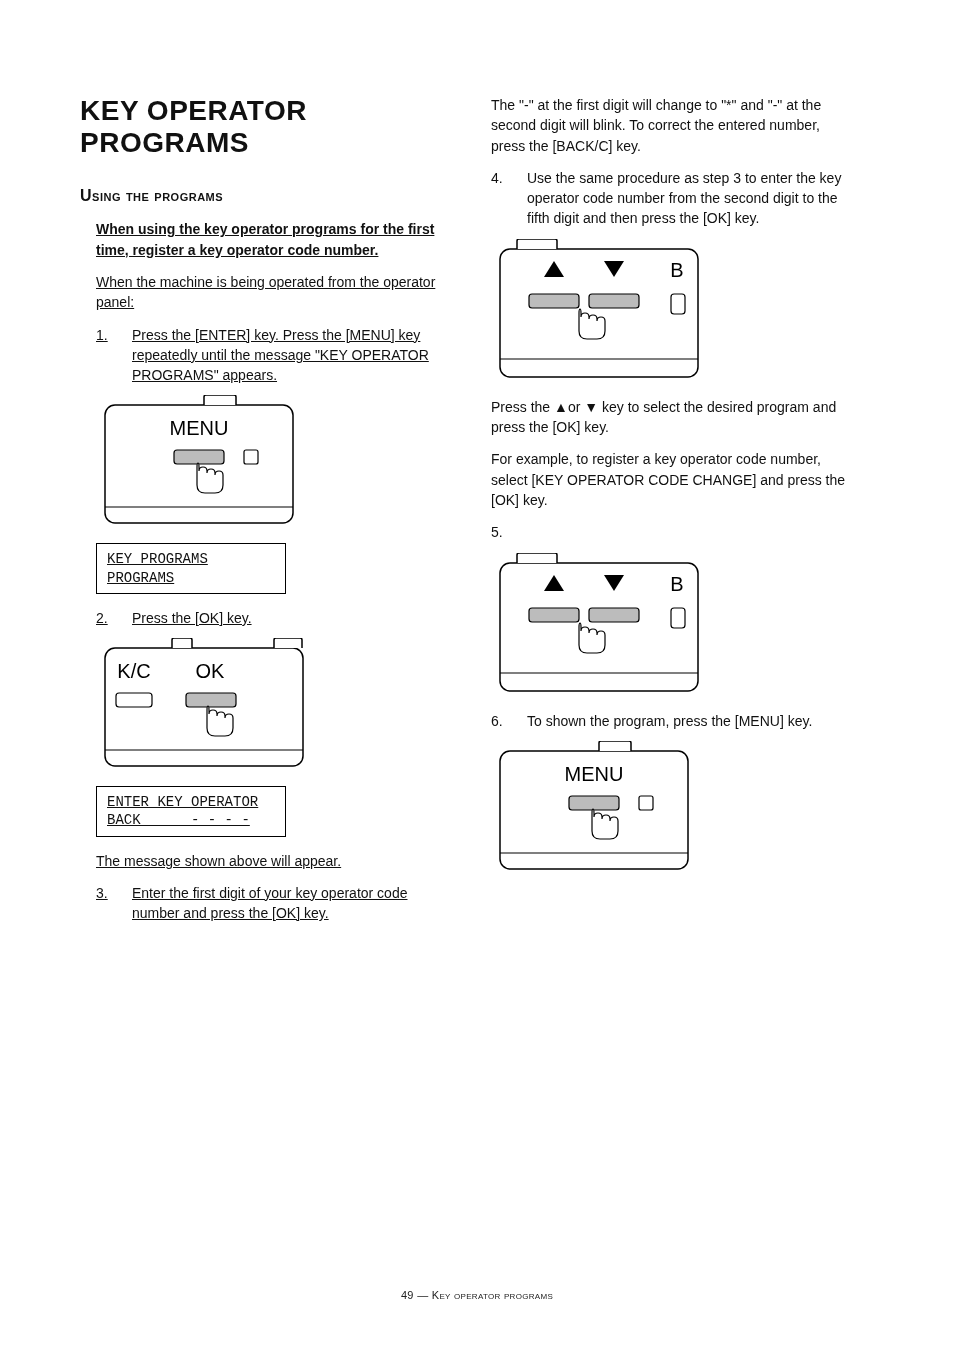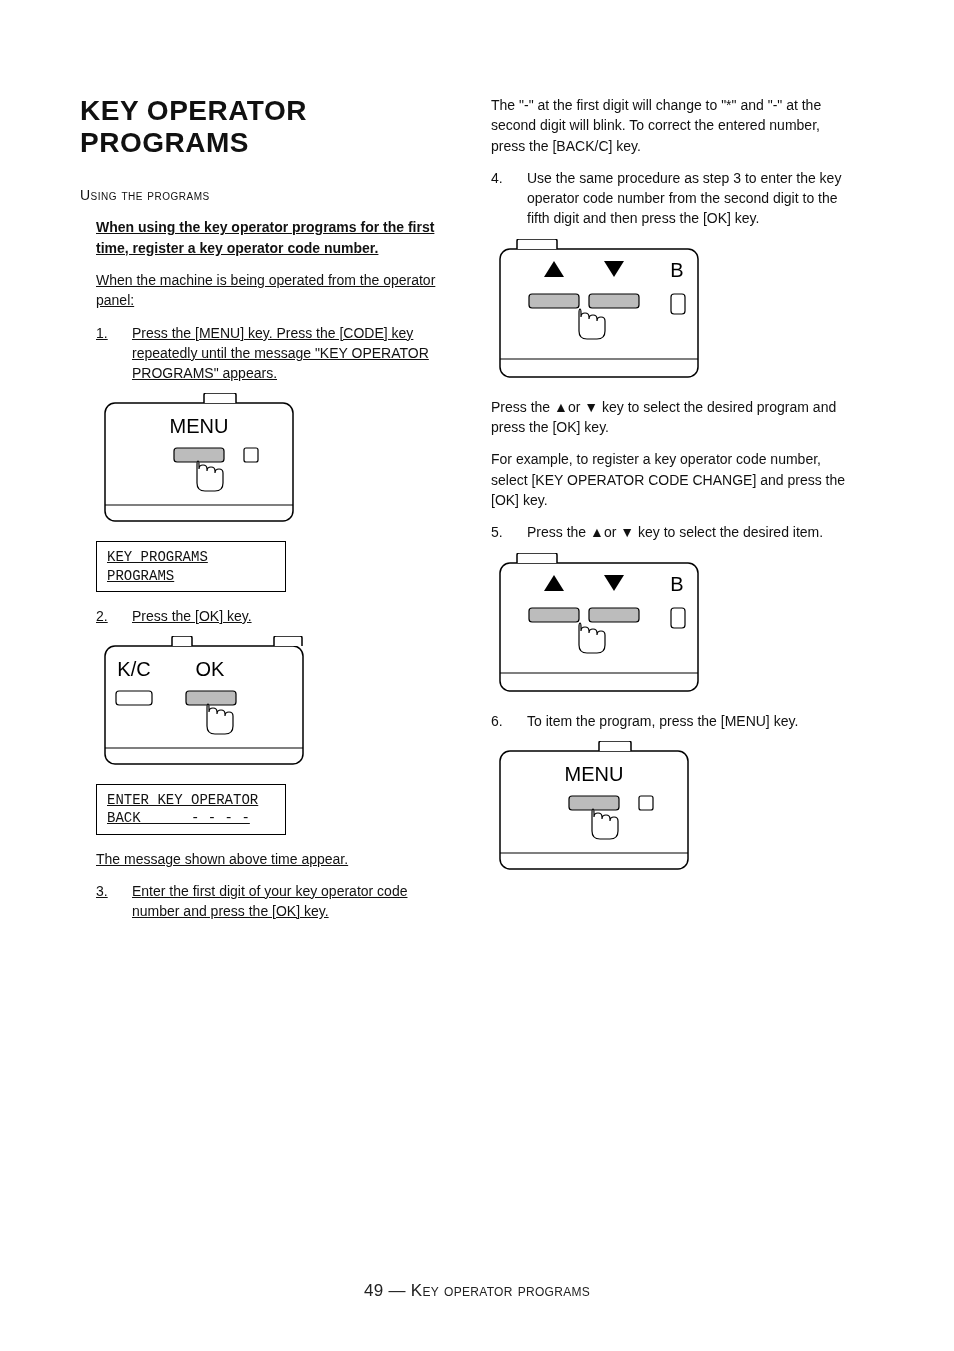--- a/index.html
+++ b/index.html
@@ -26,22 +26,22 @@
     min-width: 0;
   }
   h1.title {
     font-size: 28px;
     font-weight: 700;
     letter-spacing: 0.5px;
     margin: 0 0 28px 0;
     line-height: 1.15;
   }
   h2.subtitle {
-    font-size: 14px;
-    font-weight: 400;
+    font-size: 16px;
+    font-weight: 700;
     font-variant: small-caps;
     letter-spacing: 0.5px;
     margin: 0 0 14px 0;
   }
   p {
     font-size: 14px;
     line-height: 1.45;
     margin: 0 0 12px 0;
   }
   p.bold {
@@ -78,21 +78,21 @@
     width: 190px;
     margin: 2px 0 14px 0;
     box-sizing: border-box;
   }
   .footer {
     position: absolute;
     bottom: 50px;
     left: 0;
     width: 100%;
     text-align: center;
-    font-size: 17px;
+    font-size: 11px;
     letter-spacing: 0.3px;
     color: #222;
   }
   .footer .sc {
     font-variant: small-caps;
   }
 </style>
 </head>
 <body>
 
@@ -103,21 +103,21 @@
       <h1 class="title">KEY OPERATOR PROGRAMS</h1>
       <h2 class="subtitle">Using the programs</h2>
 
       <div style="padding-left:16px;text-decoration:underline;">
         <p class="bold">When using the key operator programs for the first time, register a key operator code number.</p>
         <p>When the machine is being operated from the operator panel:</p>
 
         <ol class="steps">
           <li>
             <span class="num">1.</span>
-            <span class="txt">Press the [MENU] key. Press the [CODE] key repeatedly until the message "KEY OPERATOR PROGRAMS" appears.</span>
+            <span class="txt">Press the [ENTER] key. Press the [MENU] key repeatedly until the message "KEY OPERATOR PROGRAMS" appears.</span>
           </li>
         </ol>
 
         <div class="panel-fig">
           <svg width="190" height="130" viewBox="0 0 190 130">
             <rect x="1" y="10" width="188" height="118" rx="10" ry="10" fill="#fff" stroke="#000" stroke-width="1.5"></rect>
 
             <path d="M100 10 L100 2 Q100 0 102 0 L130 0 Q132 0 132 2 L132 10" fill="#fff" stroke="#000" stroke-width="1.5"></path>
             <text x="95" y="40" text-anchor="middle" font-family="Helvetica, Arial, sans-serif" font-size="20">MENU</text>
 
@@ -155,21 +155,21 @@
             <g stroke="#000" stroke-width="1.2" fill="#fff">
               <path d="M103 72 l0 18 q0 8 8 8 l10 0 q8 0 8 -8 l0 -10 q0 -4 -4 -4 q-4 0 -4 4 l0 -2 q0 -4 -4 -4 q-4 0 -4 4 l0 -2 q0 -4 -4 -4 q-4 0 -4 4 l0 -4 q0 -4 -1 -4 q-1 0 -1 4 z"></path>
             </g>
             <line x1="1" y1="112" x2="199" y2="112" stroke="#000" stroke-width="1.2"></line>
           </svg>
         </div>
 
         <div class="lcd-box"><span>ENTER KEY OPERATOR</span>
 <span>BACK      - - - -</span></div>
 
-        <p>The message shown above time appear.</p>
+        <p>The message shown above will appear.</p>
 
         <ol class="steps">
           <li>
             <span class="num">3.</span>
             <span class="txt">Enter the first digit of your key operator code number and press the [OK] key.</span>
           </li>
         </ol>
       </div>
 
     </div>
@@ -204,21 +204,20 @@
           <line x1="1" y1="120" x2="199" y2="120" stroke="#000" stroke-width="1.2"></line>
         </svg>
       </div>
 
       <p>Press the ▲or ▼ key to select the desired program and press the [OK] key.</p>
       <p>For example, to register a key operator code number, select [KEY OPERATOR CODE CHANGE] and press the [OK] key.</p>
 
       <ol class="steps">
         <li>
           <span class="num">5.</span>
-          <span class="txt">Press the ▲or ▼ key to select the desired item.</span>
         </li>
       </ol>
 
       <div class="panel-fig">
         <svg width="200" height="140" viewBox="0 0 200 140">
           <rect x="1" y="10" width="198" height="128" rx="10" ry="10" fill="#fff" stroke="#000" stroke-width="1.5"></rect>
           <path d="M18 10 L18 2 Q18 0 20 0 L56 0 Q58 0 58 2 L58 10" fill="#fff" stroke="#000" stroke-width="1.5"></path>
           <polygon points="55,22 45,38 65,38" fill="#000"></polygon>
           <polygon points="115,38 105,22 125,22" fill="#000"></polygon>
           <text x="178" y="38" text-anchor="middle" font-family="Helvetica, Arial, sans-serif" font-size="20">B</text>
@@ -228,21 +227,21 @@
           <g stroke="#000" stroke-width="1.2" fill="#fff">
             <path d="M80 74 l0 18 q0 8 8 8 l10 0 q8 0 8 -8 l0 -10 q0 -4 -4 -4 q-4 0 -4 4 l0 -2 q0 -4 -4 -4 q-4 0 -4 4 l0 -2 q0 -4 -4 -4 q-4 0 -4 4 l0 -4 q0 -4 -1 -4 q-1 0 -1 4 z"></path>
           </g>
           <line x1="1" y1="120" x2="199" y2="120" stroke="#000" stroke-width="1.2"></line>
         </svg>
       </div>
 
       <ol class="steps">
         <li>
           <span class="num">6.</span>
-          <span class="txt">To item the program, press the [MENU] key.</span>
+          <span class="txt">To shown the program, press the [MENU] key.</span>
         </li>
       </ol>
 
       <div class="panel-fig">
         <svg width="190" height="130" viewBox="0 0 190 130">
           <rect x="1" y="10" width="188" height="118" rx="10" ry="10" fill="#fff" stroke="#000" stroke-width="1.5"></rect>
           <path d="M100 10 L100 2 Q100 0 102 0 L130 0 Q132 0 132 2 L132 10" fill="#fff" stroke="#000" stroke-width="1.5"></path>
           <text x="95" y="40" text-anchor="middle" font-family="Helvetica, Arial, sans-serif" font-size="20">MENU</text>
           <rect x="70" y="55" width="50" height="14" rx="3" fill="#bcbcbc" stroke="#000" stroke-width="1.2"></rect>
           <rect x="140" y="55" width="14" height="14" rx="2" fill="#fff" stroke="#000" stroke-width="1.2"></rect>

